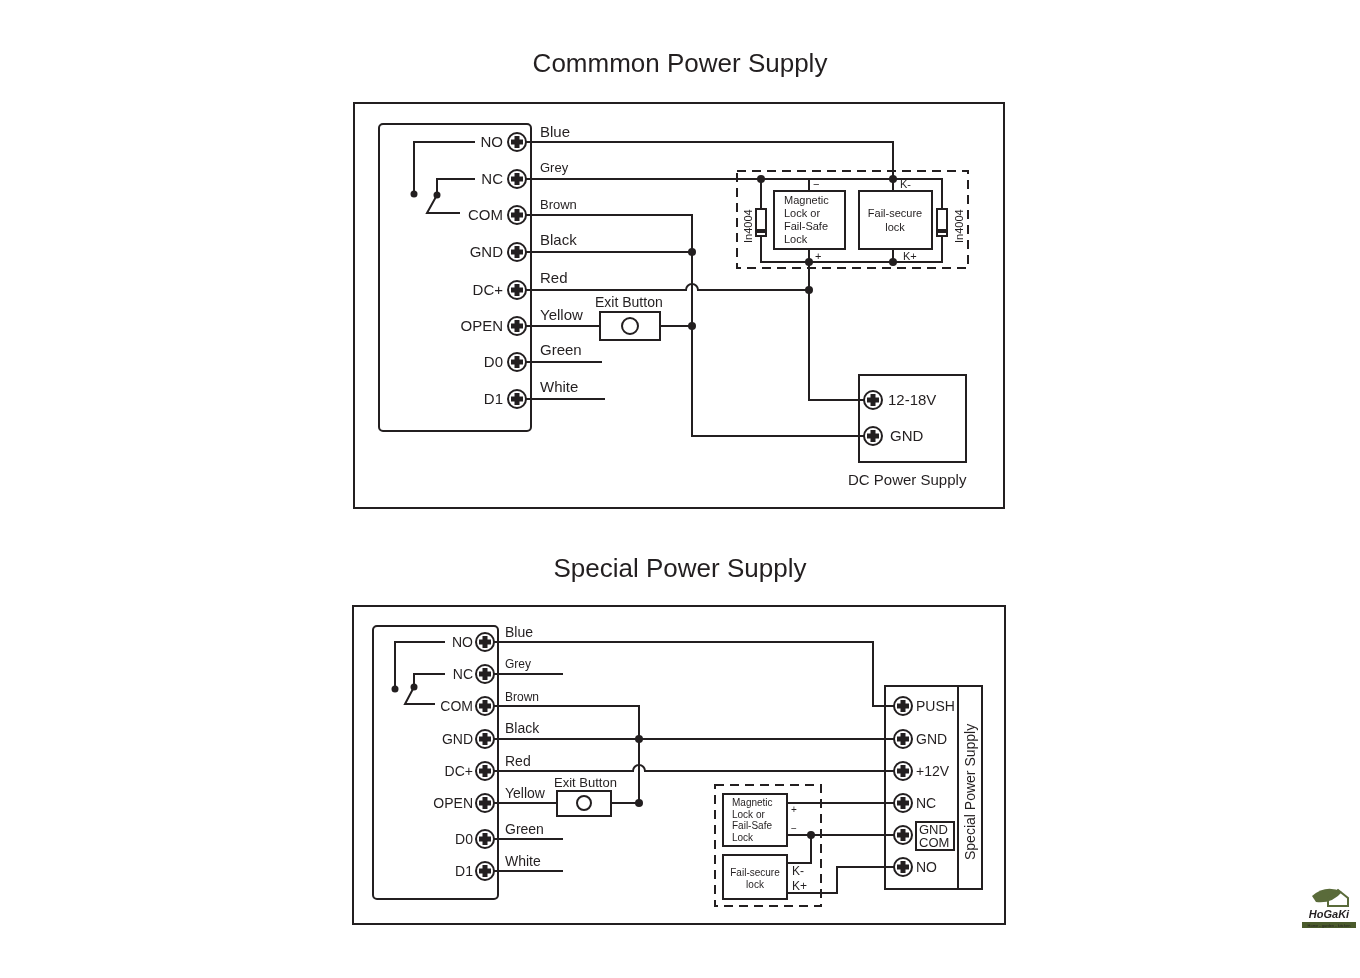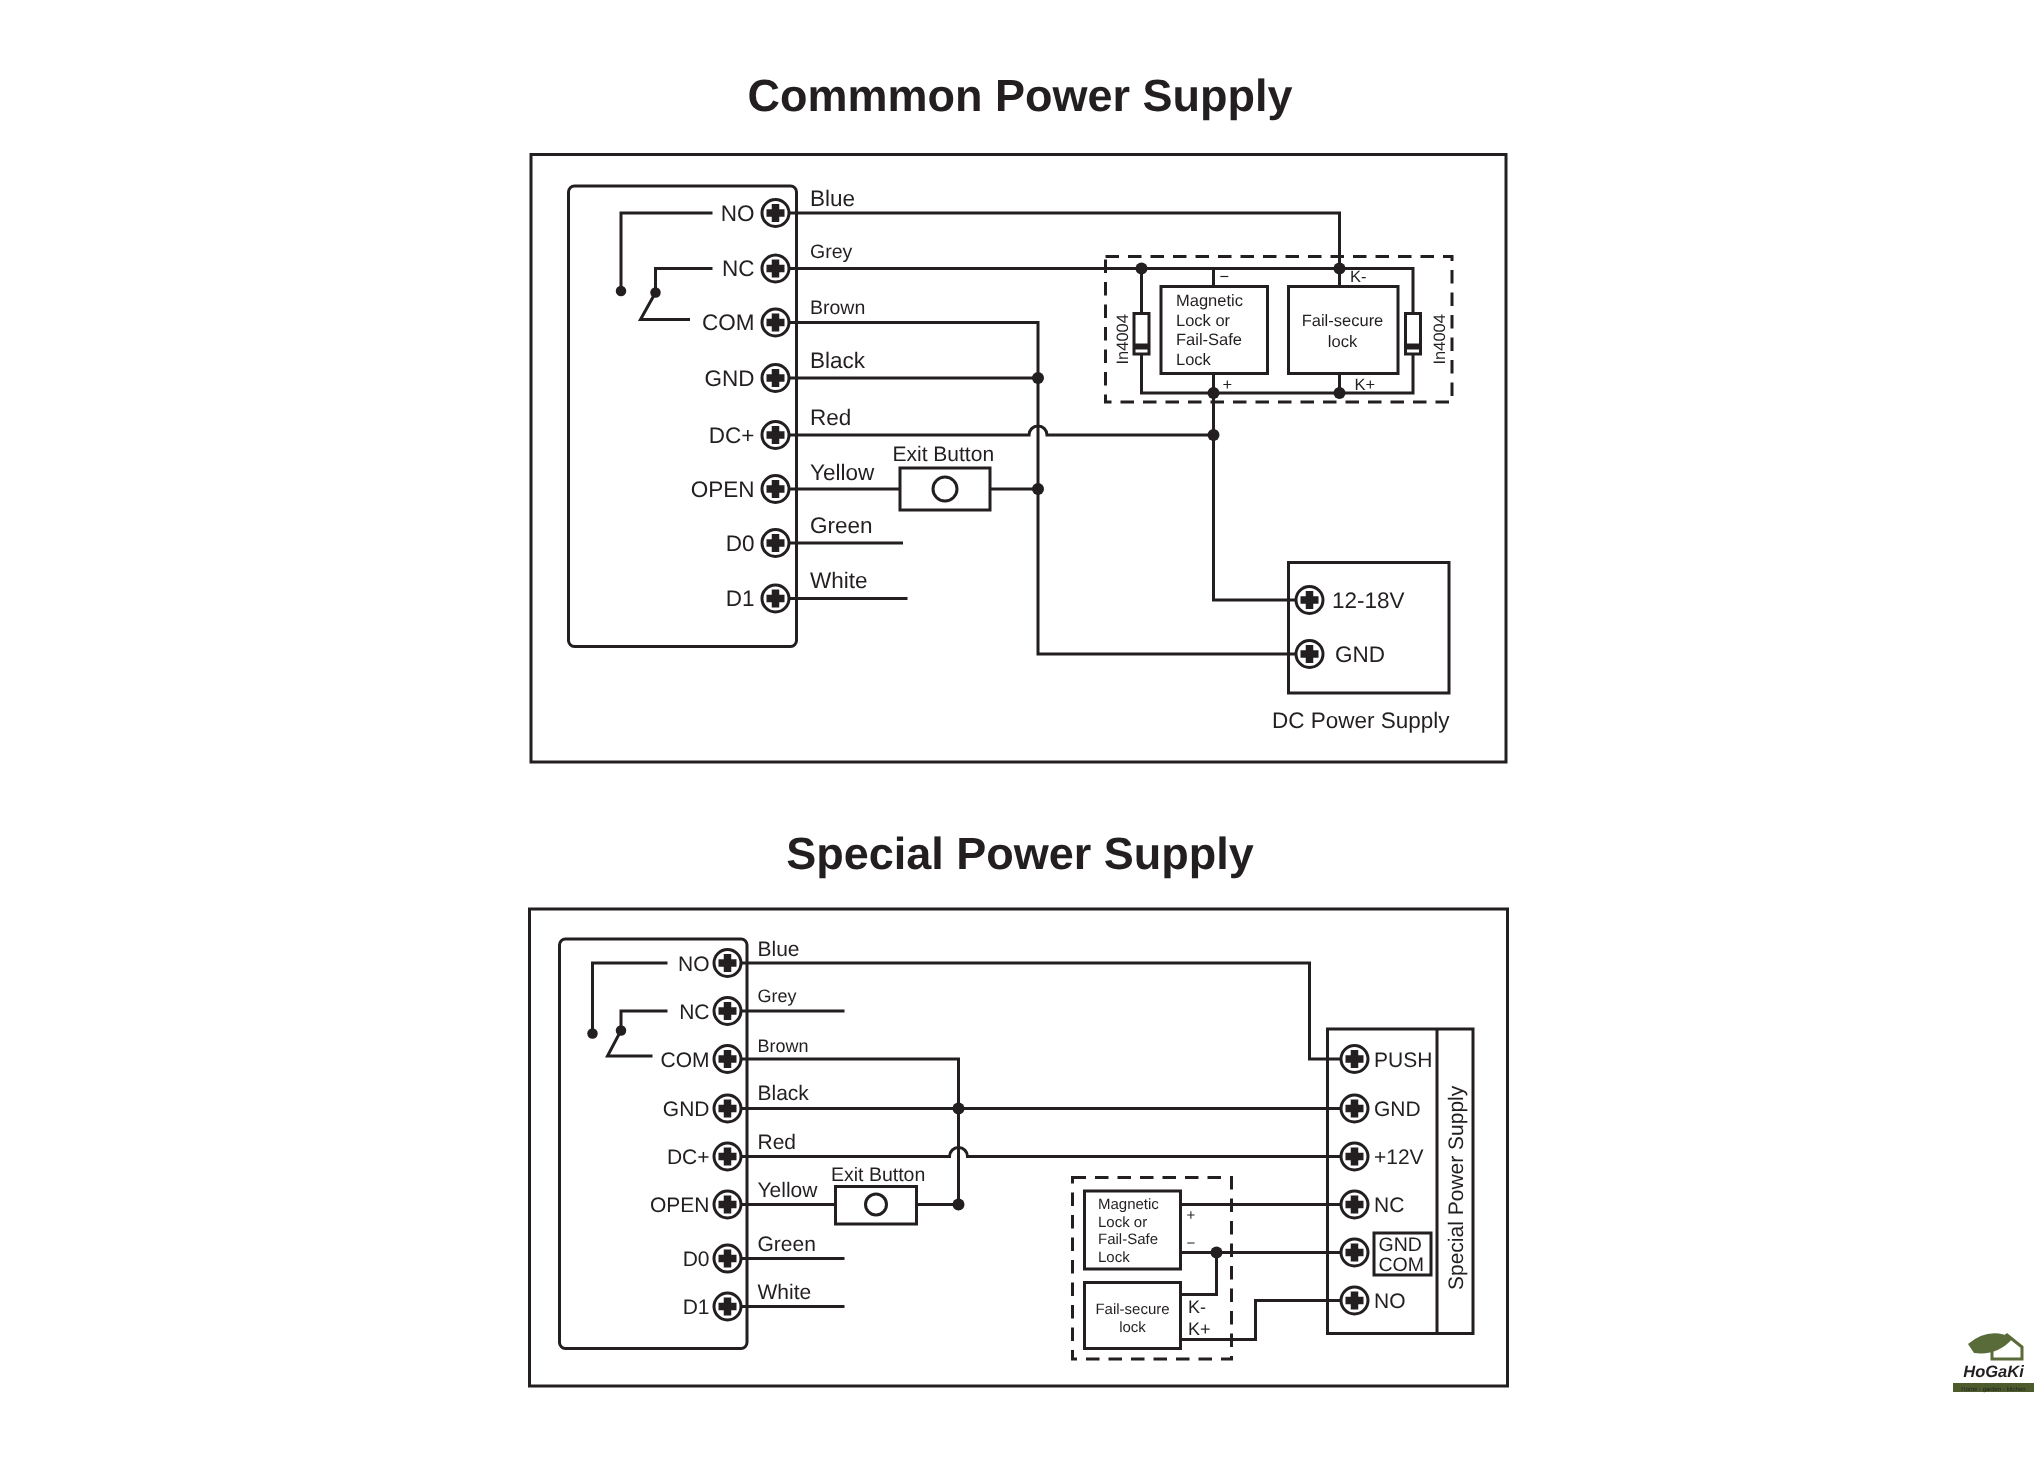--- a/index.html
+++ b/index.html
@@ -1,17 +1,17 @@
 <!DOCTYPE html>
 <html><head>
 <meta charset="utf-8">
 <style>
   html, body { margin:0; padding:0; background:#ffffff; }
   body { width:1360px; height:978px; position:relative; overflow:hidden; font-family:"Liberation Sans", sans-serif; color:#231f20; }
-  .title { position:absolute; left:0; width:1360px; text-align:center; font-size:30px; font-weight:bold; }
+  .title { position:absolute; left:0; width:1360px; text-align:center; font-size:26px; font-weight:normal; }
   svg text { font-family:"Liberation Sans", sans-serif; fill:#231f20; }
   .logo { position:absolute; left:1298px; top:882px; width:62px; height:52px; }
 </style>
 </head>
 <body>
 
 <div class="title" style="top:48px">Commmon Power Supply</div>
 <div class="title" style="top:553px">Special Power Supply</div>
 
 <svg width="1360" height="978" style="position:absolute;left:0;top:0" xmlns="http://www.w3.org/2000/svg">

